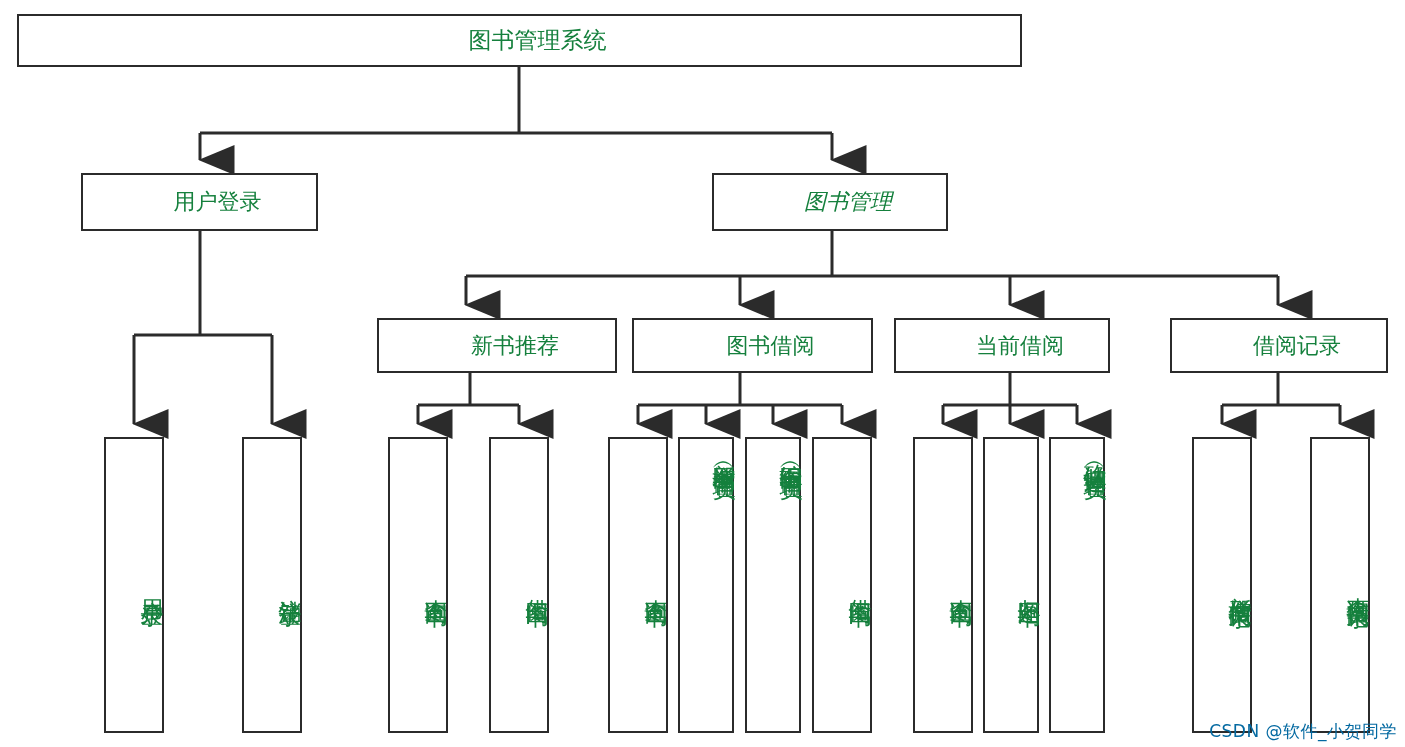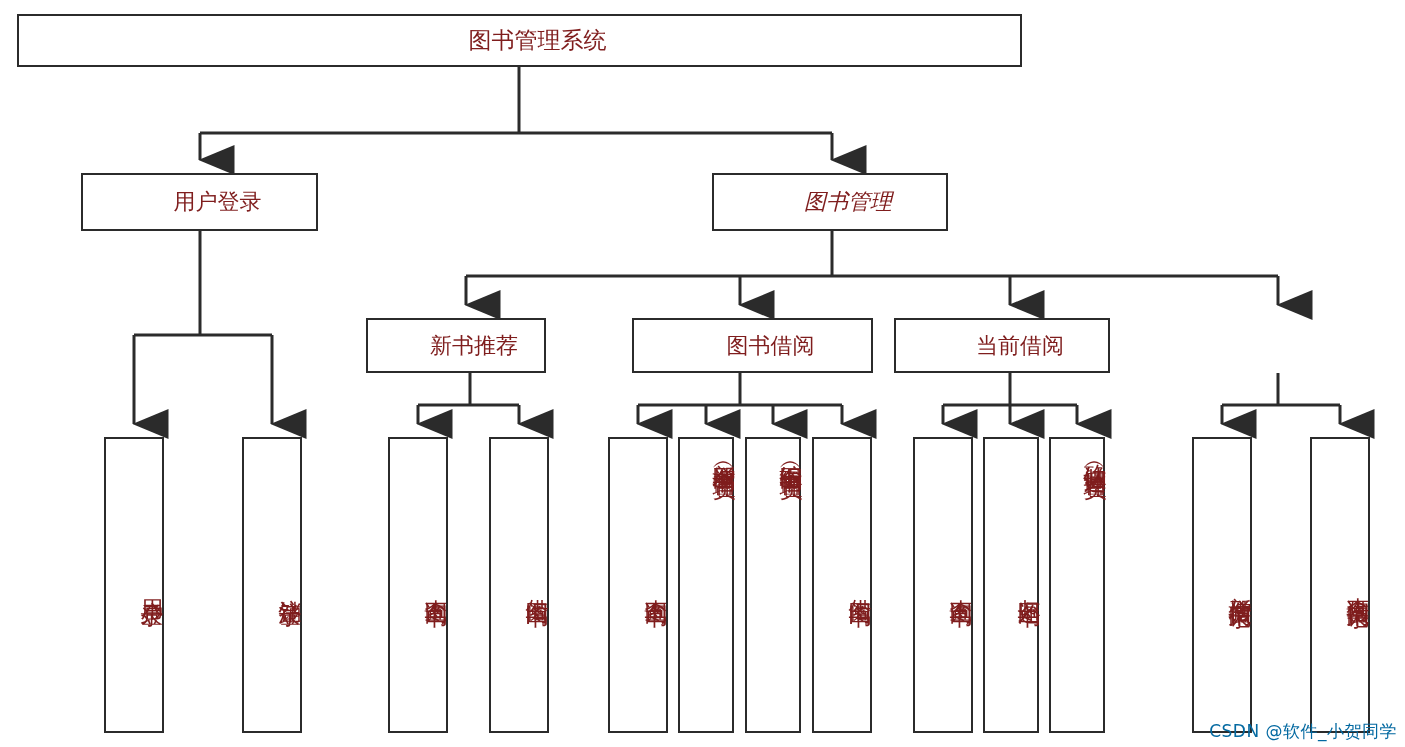--- a/index.html
+++ b/index.html
@@ -11,21 +11,21 @@
   svg#edges{position:absolute;left:0;top:0;width:1405px;height:747px;}
 
   .node{
     position:absolute;
     background:#ffffff;
     border:2px solid #2b2b2b;
     box-sizing:border-box;
     display:flex;
     align-items:center;
     justify-content:center;
-    color:#7f1d1d;
+    color:#15803d;
     padding-left:36px;
   }
   .node .lbl{
     display:block;
     text-align:center;
     line-height:1.18;
     white-space:nowrap;
   }
   .node.h .lbl{font-size:22px;}
   .node.root .lbl{font-size:23px;}
@@ -115,28 +115,31 @@
     <span class="lbl">图书管理系统</span>
   </div>
 
   <div class="node h" style="left:81px;top:173px;width:237px;height:58px;">
     <span class="lbl">用户登录</span>
   </div>
   <div class="node h" style="left:712px;top:173px;width:236px;height:58px;font-style:italic;">
     <span class="lbl">图书管理</span>
   </div>
 
-  <div class="node h" style="left:366px;top:318px;width:180px;height:55px;">
+  <div class="node h" style="left:377px;top:318px;width:240px;height:55px;">
     <span class="lbl">新书推荐</span>
   </div>
   <div class="node h" style="left:632px;top:318px;width:241px;height:55px;">
     <span class="lbl">图书借阅</span>
   </div>
   <div class="node h" style="left:894px;top:318px;width:216px;height:55px;">
     <span class="lbl">当前借阅</span>
+  </div>
+  <div class="node h" style="left:1170px;top:318px;width:218px;height:55px;">
+    <span class="lbl">借阅记录</span>
   </div>
 
   <div class="node v mid" style="left:104px;top:437px;width:60px;height:296px;">
     <span class="lbl">用户登录</span>
   </div>
   <div class="node v mid" style="left:242px;top:437px;width:60px;height:296px;">
     <span class="lbl">注销登录</span>
   </div>
 
   <div class="node v mid" style="left:388px;top:437px;width:60px;height:296px;">

